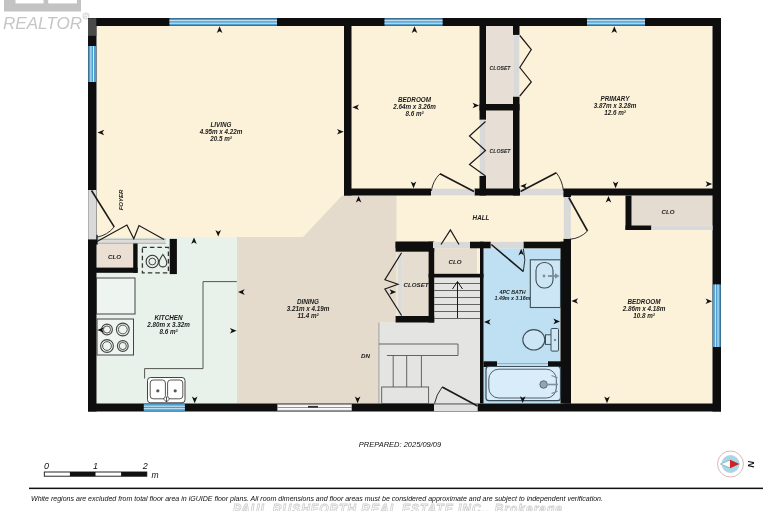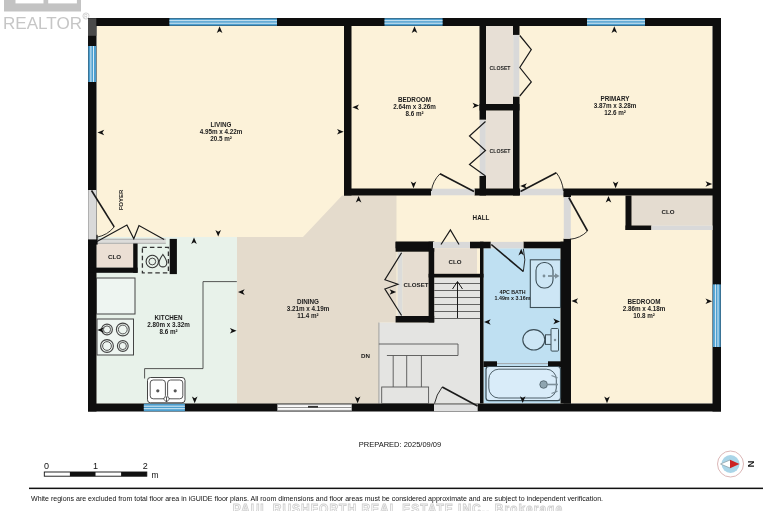--- a/index.html
+++ b/index.html
@@ -1,17 +1,17 @@
 <!DOCTYPE html>
 <html><head>
 <meta charset="utf-8">
 <style>
 html,body{margin:0;padding:0;background:#fff;}
 #page{position:relative;width:767px;height:511px;overflow:hidden;background:#fff;
-font-family:"Liberation Sans", sans-serif;}
+font-family:"Liberation Sans", sans-serif;font-style:italic;}
 svg text{font-family:"Liberation Sans", sans-serif;}
 </style>
 </head>
 <body>
 <div id="page">
 <svg width="767" height="511" viewBox="0 0 767 511" xmlns="http://www.w3.org/2000/svg">
 
 <rect x="0" y="0" width="767" height="511" fill="#ffffff"></rect>
 
 <g>

